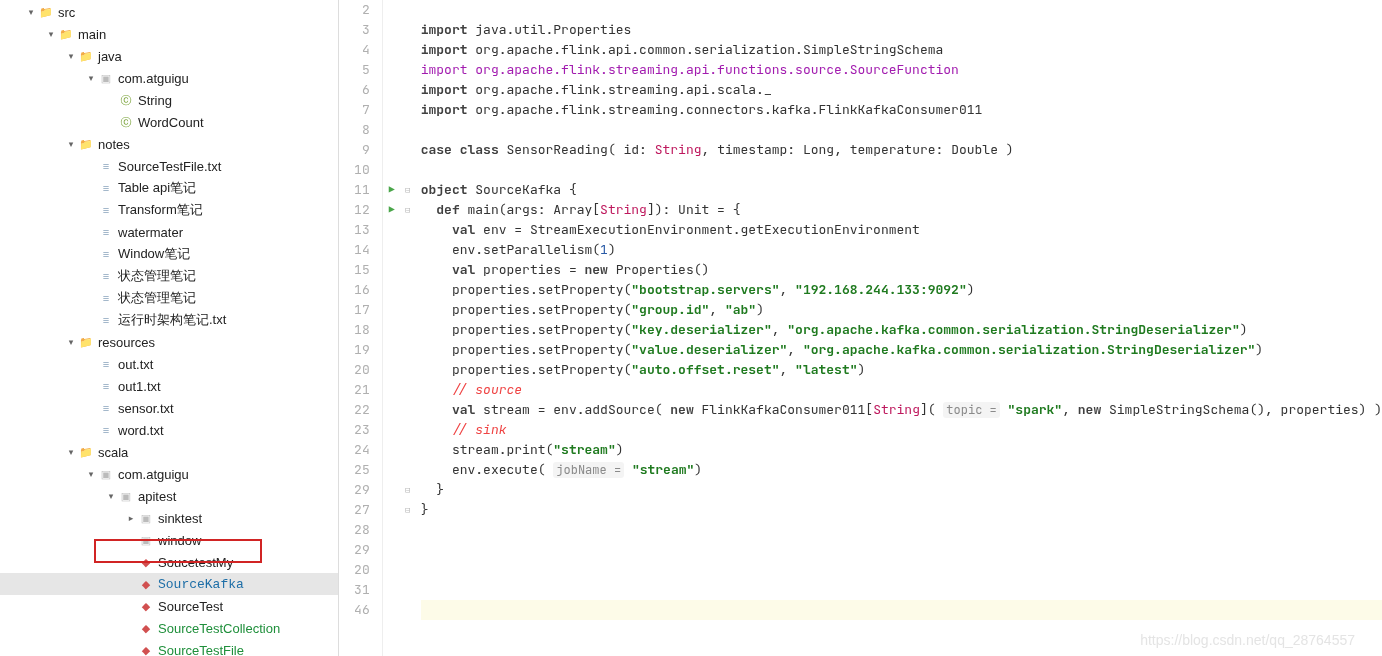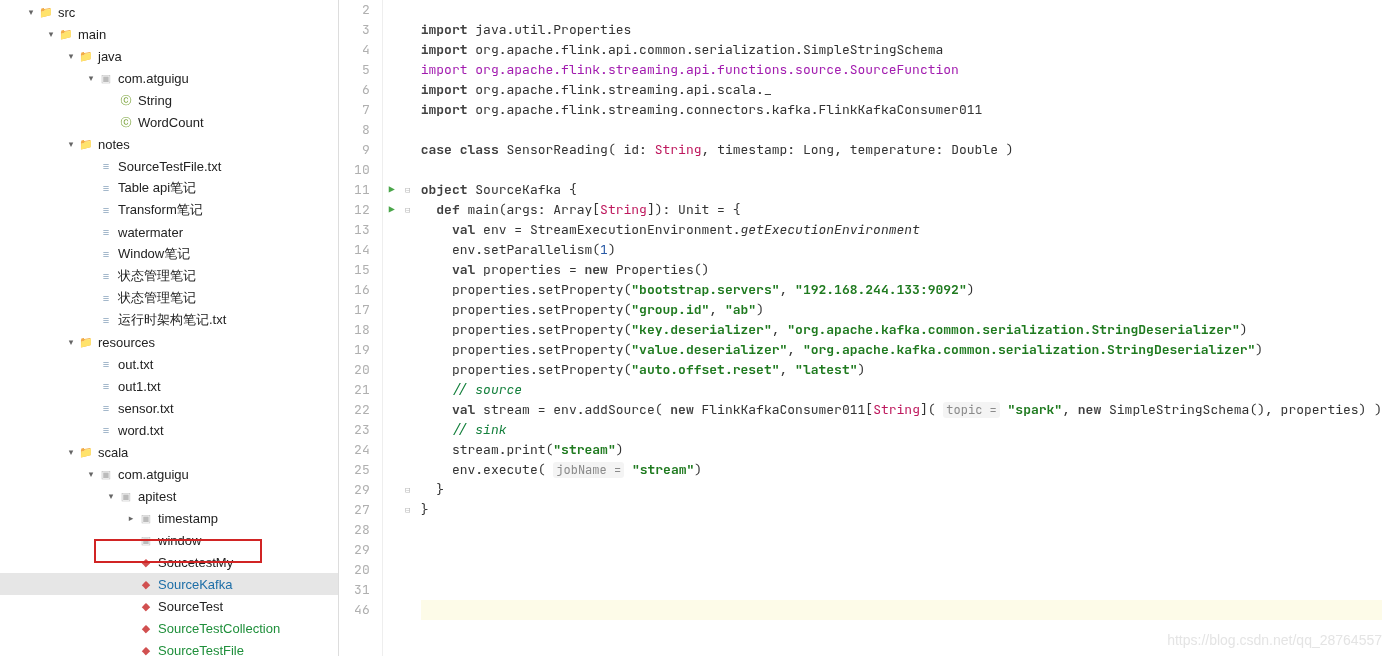--- a/index.html
+++ b/index.html
@@ -53,21 +53,21 @@
 .scala-obj { color: #7aa33a; }
 .txt-icon { color: #8aa4bd; }
 .highlight-box {
   border: 2px solid #d12424;
   position: absolute;
   left: 94px; top: 539px;
   width: 168px; height: 24px;
   pointer-events: none;
 }
 .vcs-green { color: #1f8f3b; }
-.vcs-blue { color: #1d6ea7; }
+.vcs-blue { color: #1d6ea7; font-family: Liberation Mono, monospace; }
 
 .editor {
   flex: 1;
   display: flex;
   background: #fff;
   font-family: "JetBrains Mono", Consolas, monospace;
   font-size: 13px;
   line-height: 20px;
   position: relative;
 }
@@ -99,26 +99,26 @@
 }
 .code-line { height: 20px; }
 .code-line.hl { background: #fdfbe8; }
 
 
 .kw { color: #404040; font-weight: bold; }
 .str { color: #1f7a1f; font-weight: bold; }
 .imp-un { color: #a21caf; }
 .id-type { color: #be185d; }
 .num { color: #295aa6; }
-.italic { font-style: italic; }
+.italic { }
 .paramhint { color: #8a8a8a; background:#f4f4f4; padding:0 3px; border-radius:3px; font-style: normal; font-size:12px;}
-.comment { color: #15803d; font-style: italic; }
+.comment { color: #ef4444; font-style: italic; }
 .watermark {
   position: absolute;
-  right: 0; bottom: 6px;
+  right: 27px; bottom: 6px;
   color: #e4e4e4;
   font-size: 14px;
   font-family: Arial, sans-serif;
 }
 </style>
 </head>
 <body>
 
 <div class="sidebar" id="tree">
     <div class="tree-row">
@@ -256,21 +256,21 @@
     <div class="tree-row">
       <span class="indent" style="width: 98px;"></span>
       <span class="chevron">▾</span>
       <span class="ficon pkg-icon">▣</span>
       <span>apitest</span>
     </div>
     <div class="tree-row">
       <span class="indent" style="width: 118px;"></span>
       <span class="chevron">▸</span>
       <span class="ficon pkg-icon">▣</span>
-      <span>timestamp</span>
+      <span>sinktest</span>
     </div>
     <div class="tree-row">
       <span class="indent" style="width: 118px;"></span>
       <span class="chevron"></span>
       <span class="ficon pkg-icon">▣</span>
       <span>window</span>
     </div>
     <div class="tree-row">
       <span class="indent" style="width: 118px;"></span>
       <span class="chevron"></span>

